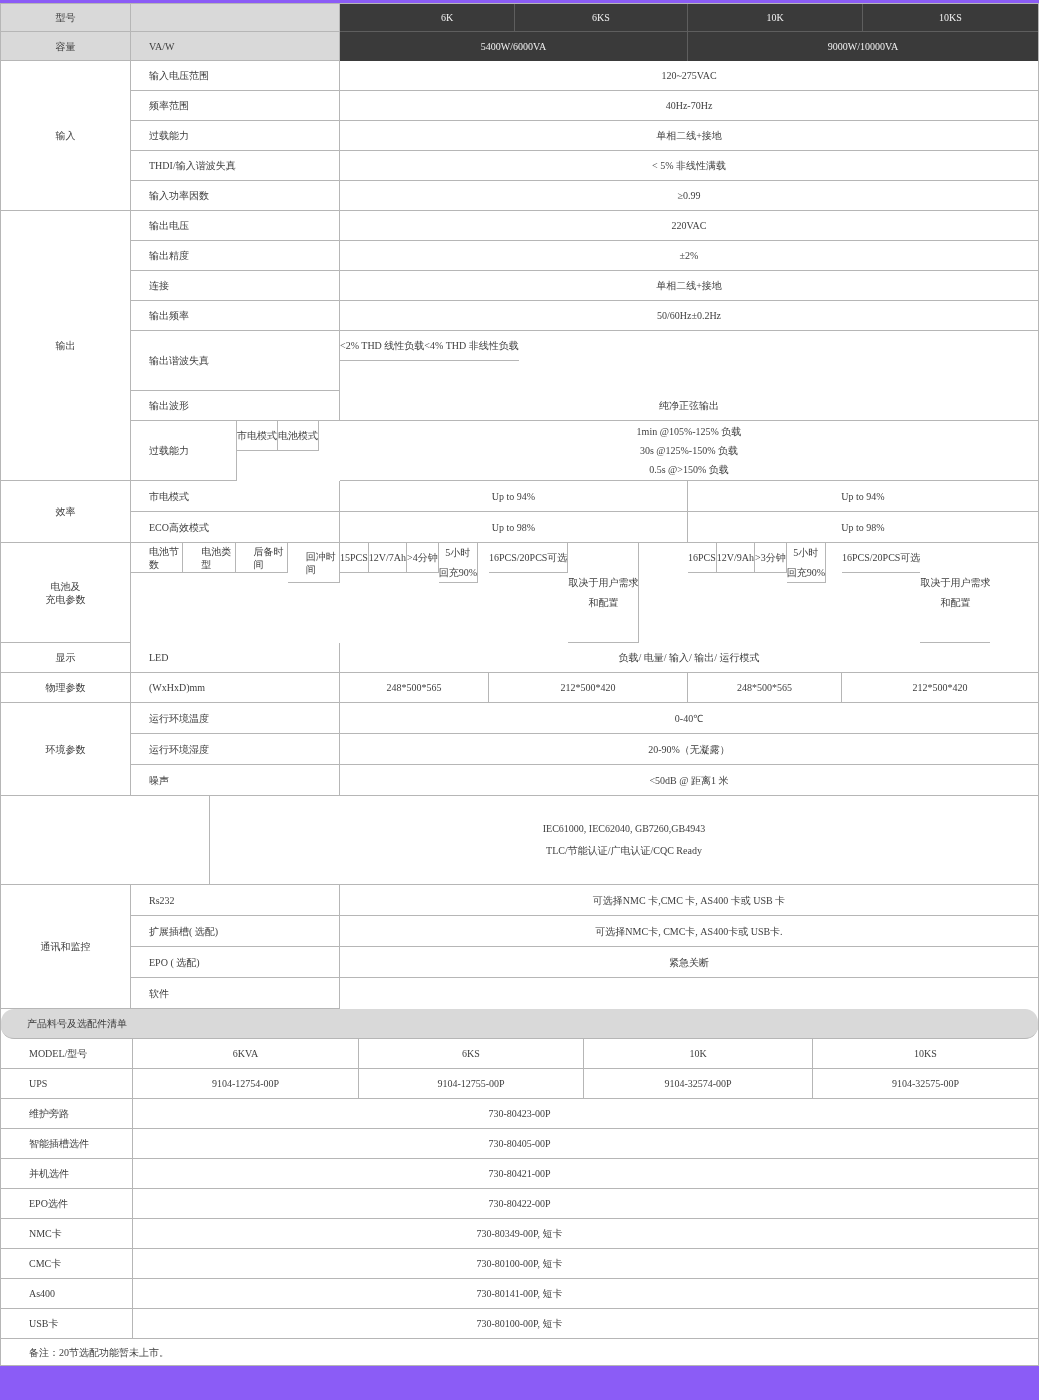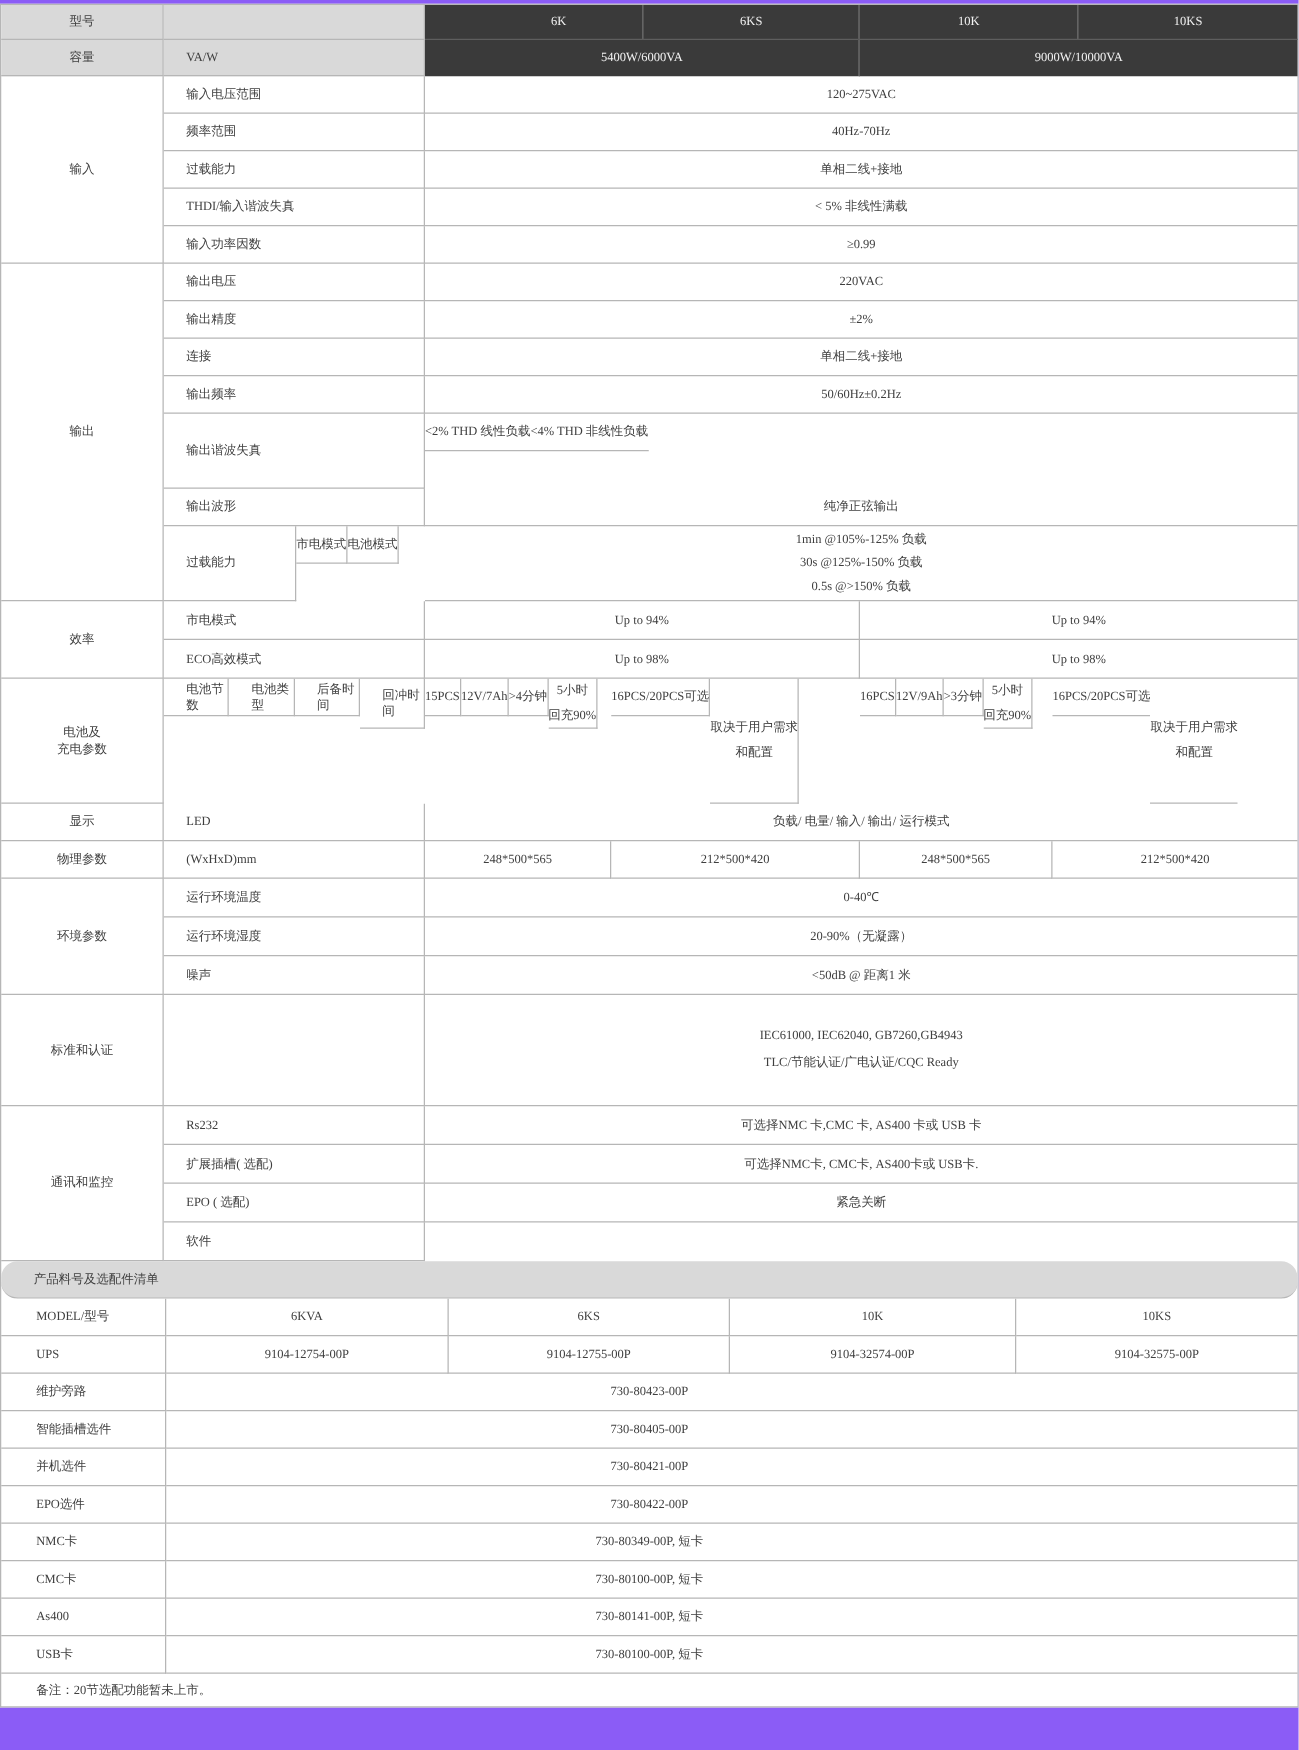--- a/index.html
+++ b/index.html
@@ -214,21 +214,20 @@
           <div class="c fx h31 last">20-90%（无凝露）</div>
         </div>
         <div class="r">
           <div class="c w209 h31 lab">噪声</div>
           <div class="c fx h31 last">&lt;50dB @ 距离1 米</div>
         </div>
       </div>
     </div>
 
     <div class="r">
-      <div class="c w130 h89">标准和认证</div>
       <div class="c w209 h89"></div>
       <div class="c fx h89 pre lh22 last">IEC61000, IEC62040, GB7260,GB4943
 TLC/节能认证/广电认证/CQC Ready</div>
     </div>
 
     <div class="sec">
       <div class="c w130">通讯和监控</div>
       <div class="secbody">
         <div class="r">
           <div class="c w209 h31 lab">Rs232</div>

